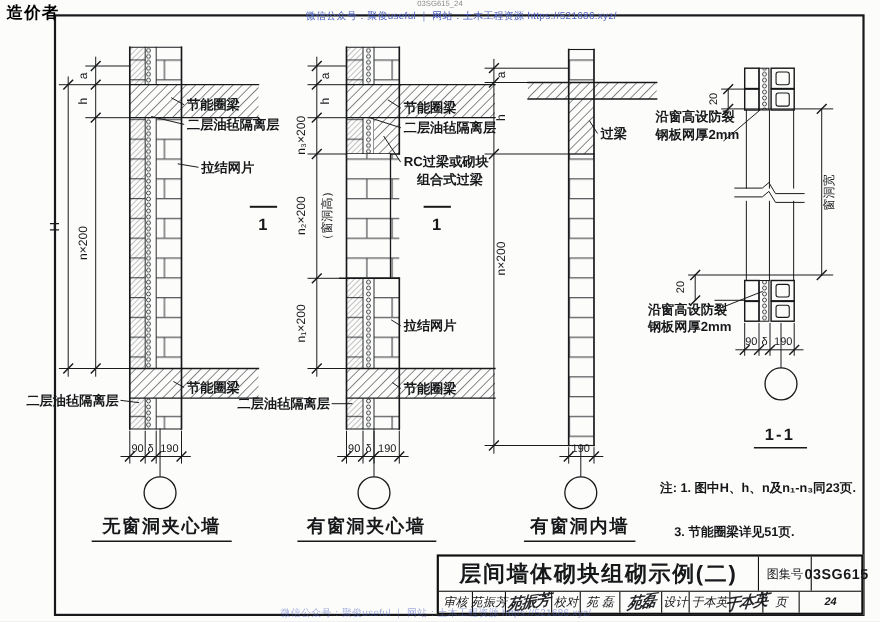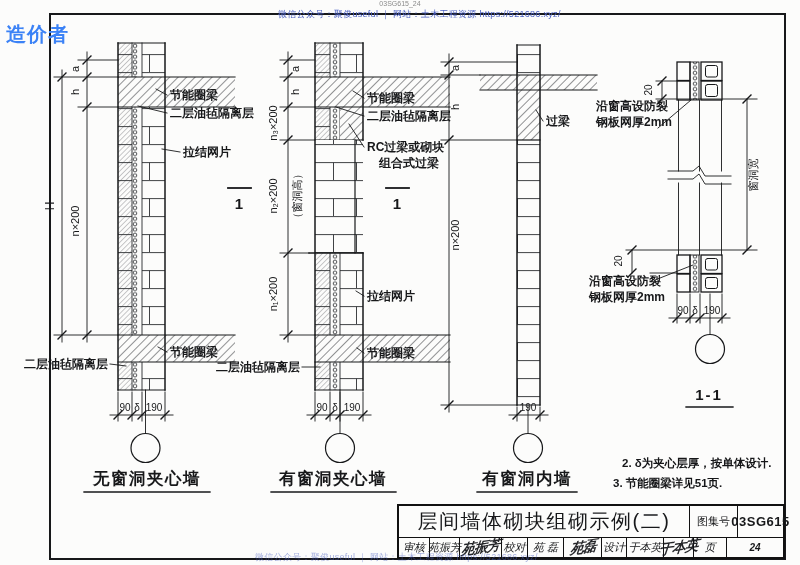--- a/index.html
+++ b/index.html
@@ -1,33 +1,33 @@
 <!DOCTYPE html>
 <html><head>
 <meta charset="utf-8">
 <style>
   html,body{margin:0;padding:0;background:#e8e8e8;}
   .sheet{position:relative;width:800px;height:565px;background:#fcfcfb;overflow:hidden;
          font-family:"Liberation Sans","DejaVu Sans",sans-serif;color:#17181a;}
   .abs{position:absolute;}
   svg text{font-family:"Liberation Sans","DejaVu Sans",sans-serif;fill:#17181a;}
-  .brand{left:6px;top:21px;font-size:20px;font-weight:700;color:#3b82f6;letter-spacing:1px;z-index:12;}
+  .brand{left:6px;top:2px;font-size:15px;font-weight:700;color:#000000;letter-spacing:1px;z-index:12;}
   .docid{left:0;top:0;width:800px;text-align:center;font-size:7px;color:#8a8a8a;z-index:12;}
   .wm{font-size:9px;color:#4a5fc1;letter-spacing:.3px;white-space:nowrap;z-index:30;}
   .wm.top{left:278px;top:8px;}
   .wm.bottom{left:255px;top:551px;opacity:.5;}
   .notes{font-size:11.5px;font-weight:600;color:#151618;white-space:nowrap;z-index:11;}
   
   .tb{left:397px;top:504px;width:388px;height:55px;border:2px solid #111;box-sizing:border-box;
       display:flex;flex-direction:column;background:#fcfcfb;z-index:20;}
   .tb .r1{height:31px;display:flex;border-bottom:1.4px solid #111;}
   .tb .r2{flex:1;display:flex;font-style:italic;}
   .tb .cell{display:flex;align-items:center;justify-content:center;box-sizing:border-box;overflow:visible;}
   .tb .bl{border-left:1.2px solid #111;}
-  .tb .title{flex:1;font-size:20px;font-weight:400;letter-spacing:1.5px;white-space:nowrap;text-align:right;}
+  .tb .title{flex:1;font-size:20px;font-weight:700;letter-spacing:1.5px;white-space:nowrap;text-align:right;}
   .tb .lab{font-size:11px;}
   .tb .atlasno{font-size:13px;font-weight:700;letter-spacing:.5px;}
   .tb .pageno{font-size:10px;font-weight:700;}
   .tb .nm{font-size:11px;white-space:nowrap;}
   .sig{font-size:14px;font-weight:700;transform:rotate(-8deg) skewX(-14deg);letter-spacing:-1px;
        color:#121317;opacity:.92;white-space:nowrap;}
 </style>
 </head>
 <body>
 
@@ -363,21 +363,21 @@
     <text x="709" y="400" font-size="15" font-weight="700" letter-spacing="2" text-anchor="middle">1-1</text>
     <line x1="686" y1="407" x2="733" y2="407" stroke="#17181a" stroke-width="1.3"></line>
   </g>
 </svg>
 
 <div class="abs brand">造价者</div>
 <div class="abs docid">03SG615_24</div>
 <div class="abs wm top">微信公众号：聚俊useful ｜ 网站：土木工程资源 https://521686.xyz/</div>
 <div class="abs wm bottom">微信公众号：聚俊useful ｜ 网站：土木工程资源 https://521686.xyz/</div>
 
-<div class="abs notes" style="left:622px;top:456px">2. δ为夹心层厚，按单体设计.</div>
+<div class="abs notes" style="left:600px;top:436px">注: 1. 图中H、h、n及n₁-n₃同23页.</div>
 <div class="abs notes" style="left:613px;top:476px">3. 节能圈梁详见51页.</div>
 
 <div class="abs tb">
   <div class="r1">
     <div class="cell title">层间墙体砌块组砌示例(二)</div>
     <div class="cell lab bl" style="width:48px">图集号</div>
     <div class="cell atlasno bl" style="width:46px">03SG615</div>
   </div>
   <div class="r2">
     <div class="cell lab" style="width:30px">审核</div>

